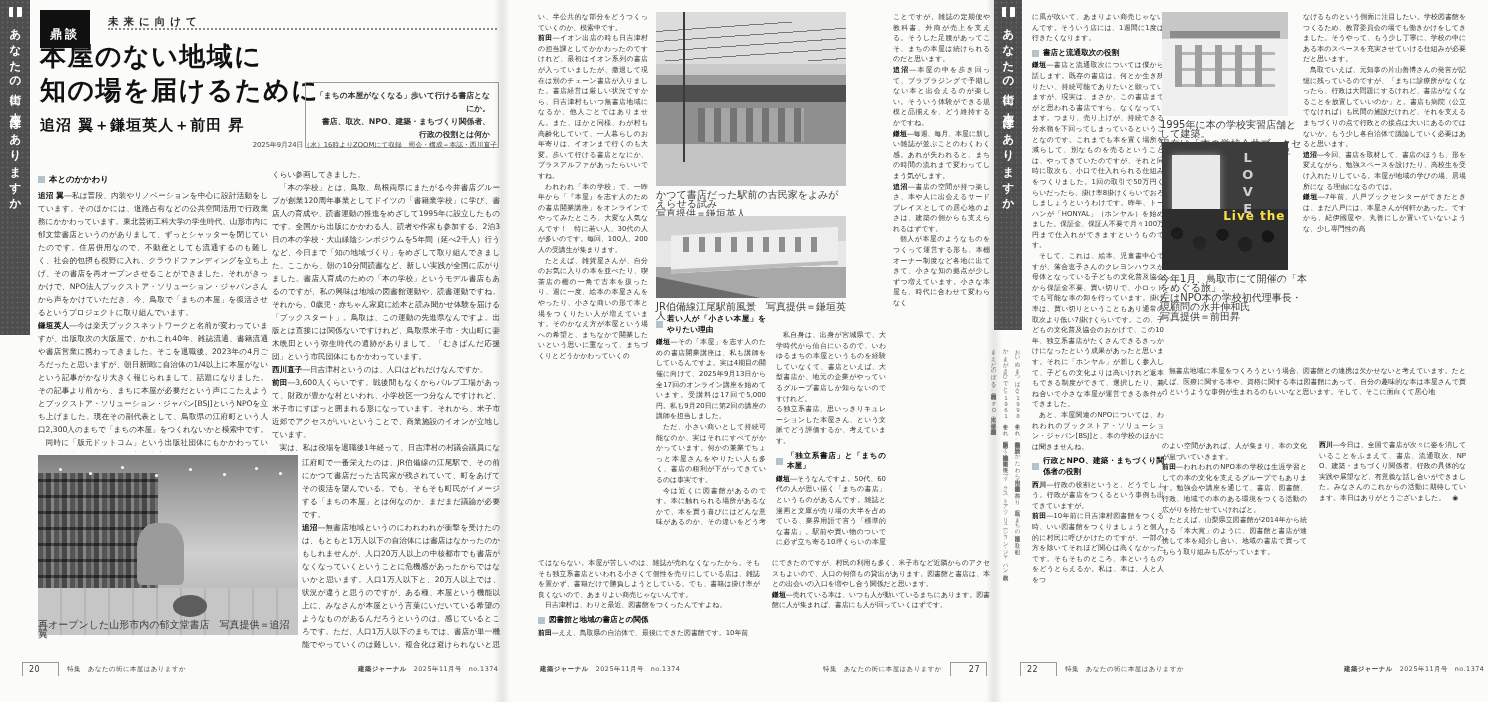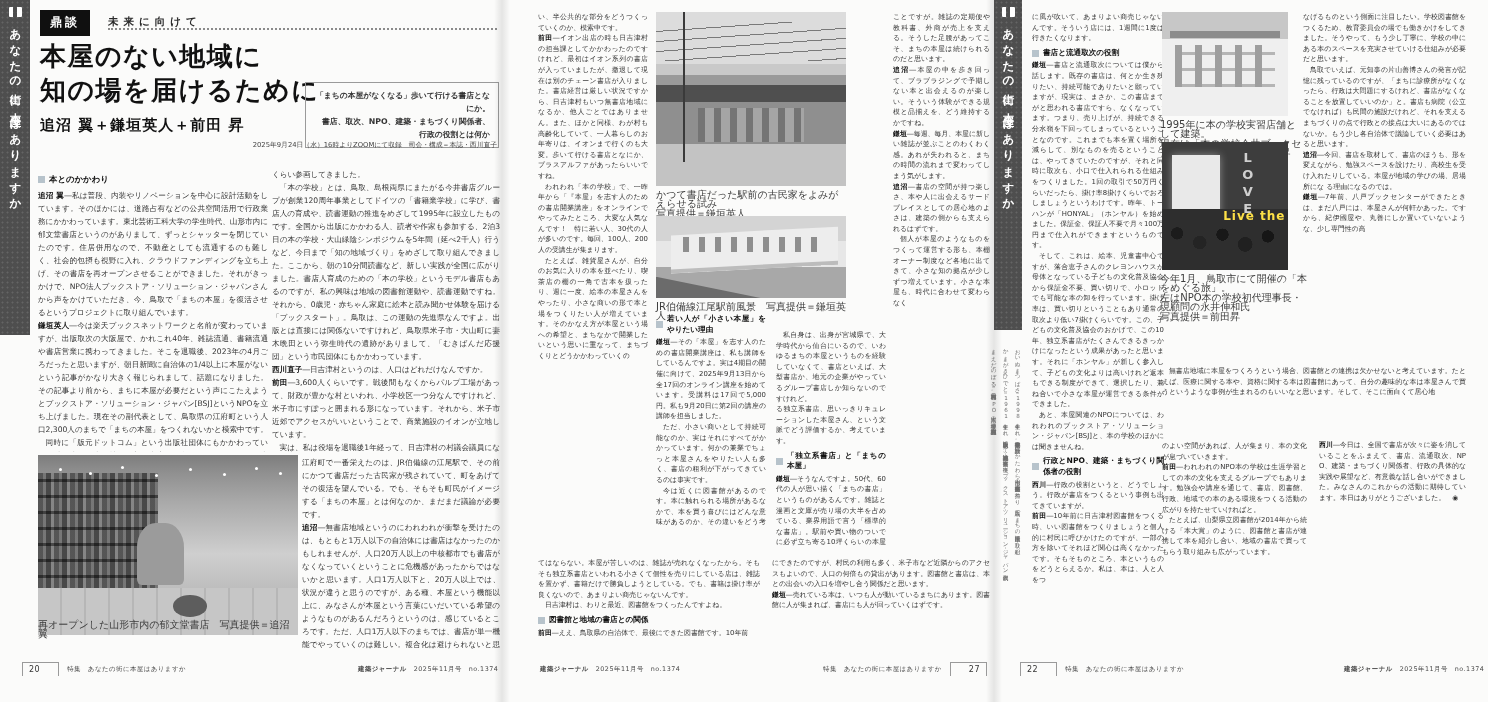--- a/index.html
+++ b/index.html
@@ -10,21 +10,21 @@
   background:linear-gradient(90deg,rgba(0,0,0,0) 0%,rgba(0,0,0,0.09) 50%,rgba(0,0,0,0) 100%)}
 
 .sidebar{position:absolute;background:#4e4e4e;
   background-image:radial-gradient(#646464 0.9px,transparent 1.1px);background-size:5px 5px}
 .sidebar .qicon{width:13px;height:10px;margin:7px auto 3px;
   background:linear-gradient(90deg,#fff 0 4px,transparent 4px 8px,#fff 8px 12px);border-radius:1px}
 .sidebar .vtext{writing-mode:vertical-rl;text-orientation:upright;color:#fff;
   font-size:11.5px;font-weight:bold;letter-spacing:3px;margin:2px auto 0;display:block;height:270px}
 
 .kindbox{position:absolute;background:#101010;color:#fff;font-size:12px;font-weight:bold;
-  letter-spacing:3px;padding:4px 10px 5px}
+  letter-spacing:3px;padding:16px 10px 5px}
 .series{position:absolute;font-size:10.5px;font-weight:bold;letter-spacing:5px}
 .dotline{position:absolute;border-bottom:2px dotted #8a8a8a}
 .title{position:absolute;font-weight:bold;font-size:26px;line-height:33px;letter-spacing:1.5px;color:#111}
 .authors{position:absolute;font-family:"DejaVu Serif",serif;font-weight:bold;font-size:15px;letter-spacing:1px;color:#111}
 .leadbox{position:absolute;border:1px solid #9a9a9a;text-align:right;
   font-size:7.8px;font-weight:bold;line-height:13px;padding:6px 8px;color:#333}
 .recline{position:absolute;font-size:6.8px;color:#444;text-align:right}
 
 .col{position:absolute;text-align:justify;word-break:break-all;overflow:hidden}
 .t20{font-size:7.6px;line-height:13px;color:#333}

